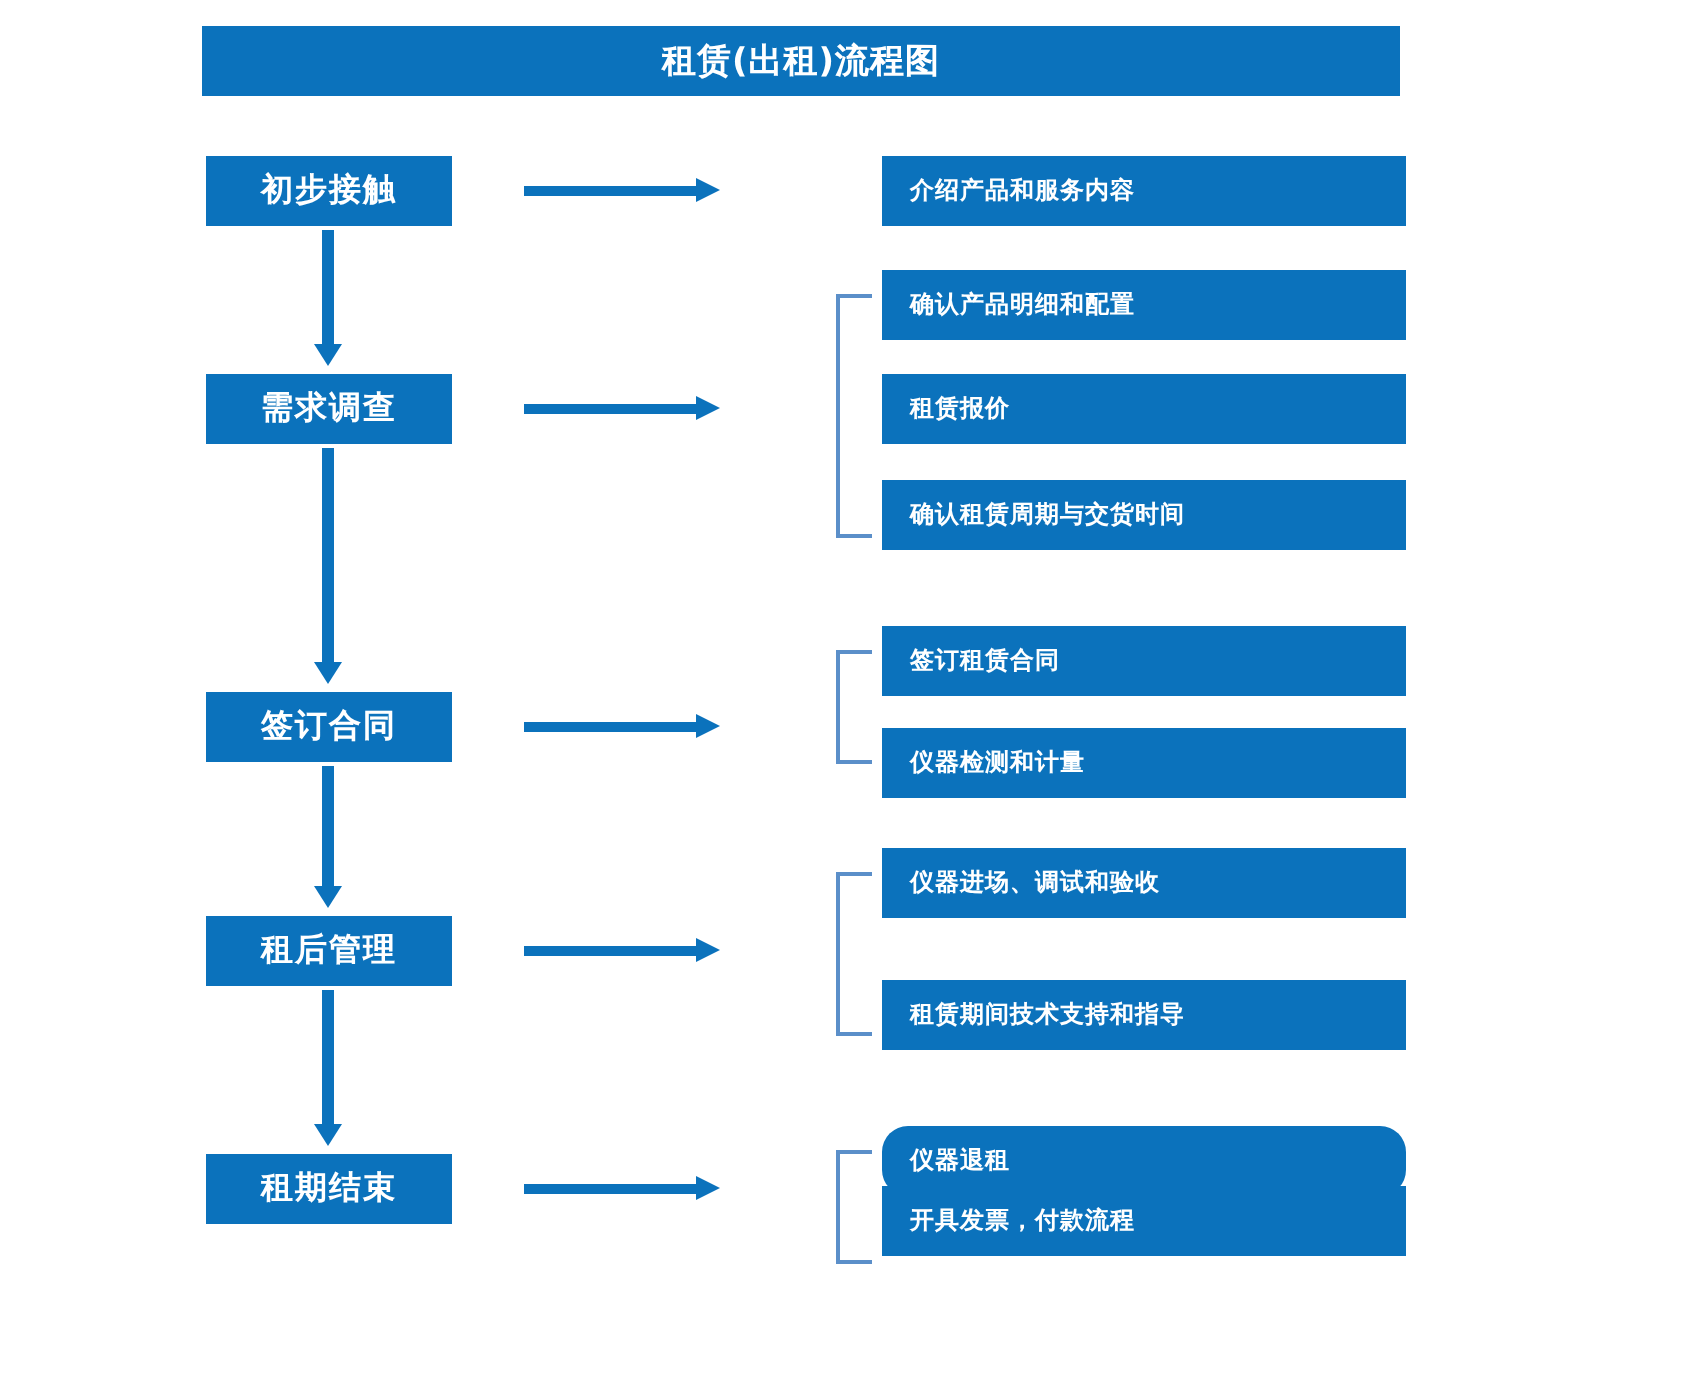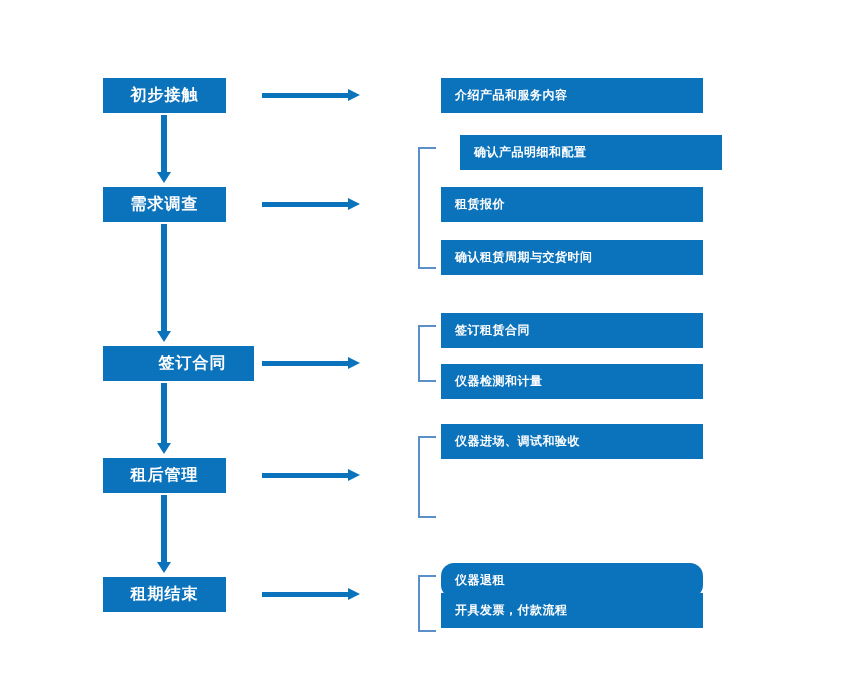--- a/index.html
+++ b/index.html
@@ -130,57 +130,61 @@
     border-top: 2px solid #5b8fc9;
     border-bottom: 2px solid #5b8fc9;
     box-sizing: border-box;
   }
 </style>
 </head>
 <body>
 
 <div id="canvas">
 
+  <div class="title-bar">租赁(出租)流程图</div>
 
   <div class="stage-box" style="top: 78px;">
     <span>初步接触</span>
   </div>
   <div class="stage-box" style="top: 187px;">
     <span>需求调查</span>
   </div>
-  <div class="stage-box" style="top: 346px; padding-left: 28px;">
+  <div class="stage-box" style="top: 346px;">
     <span>签订合同</span>
   </div>
   <div class="stage-box" style="top: 458px;">
     <span>租后管理</span>
   </div>
   <div class="stage-box" style="top: 577px;">
     <span>租期结束</span>
   </div>
 
   <div class="detail-box" style="top: 78px;">
     <span>介绍产品和服务内容</span>
   </div>
-  <div class="detail-box" style="top: 135px; margin-left: 19px;">
+  <div class="detail-box" style="top: 135px;">
     <span>确认产品明细和配置</span>
   </div>
   <div class="detail-box" style="top: 187px;">
     <span>租赁报价</span>
   </div>
   <div class="detail-box" style="top: 240px;">
     <span>确认租赁周期与交货时间</span>
   </div>
   <div class="detail-box" style="top: 313px;">
     <span>签订租赁合同</span>
   </div>
   <div class="detail-box" style="top: 364px;">
     <span>仪器检测和计量</span>
   </div>
   <div class="detail-box" style="top: 424px;">
     <span>仪器进场、调试和验收</span>
+  </div>
+  <div class="detail-box" style="top: 490px;">
+    <span>租赁期间技术支持和指导</span>
   </div>
   <div class="detail-box" style="top: 563px; border-radius: 13px;">
     <span>仪器退租</span>
   </div>
   <div class="detail-box" style="top: 593px;">
     <span>开具发票，付款流程</span>
   </div>
 
   <div class="h-arrow" style="top: 87px;">
     <div class="shaft"></div>

